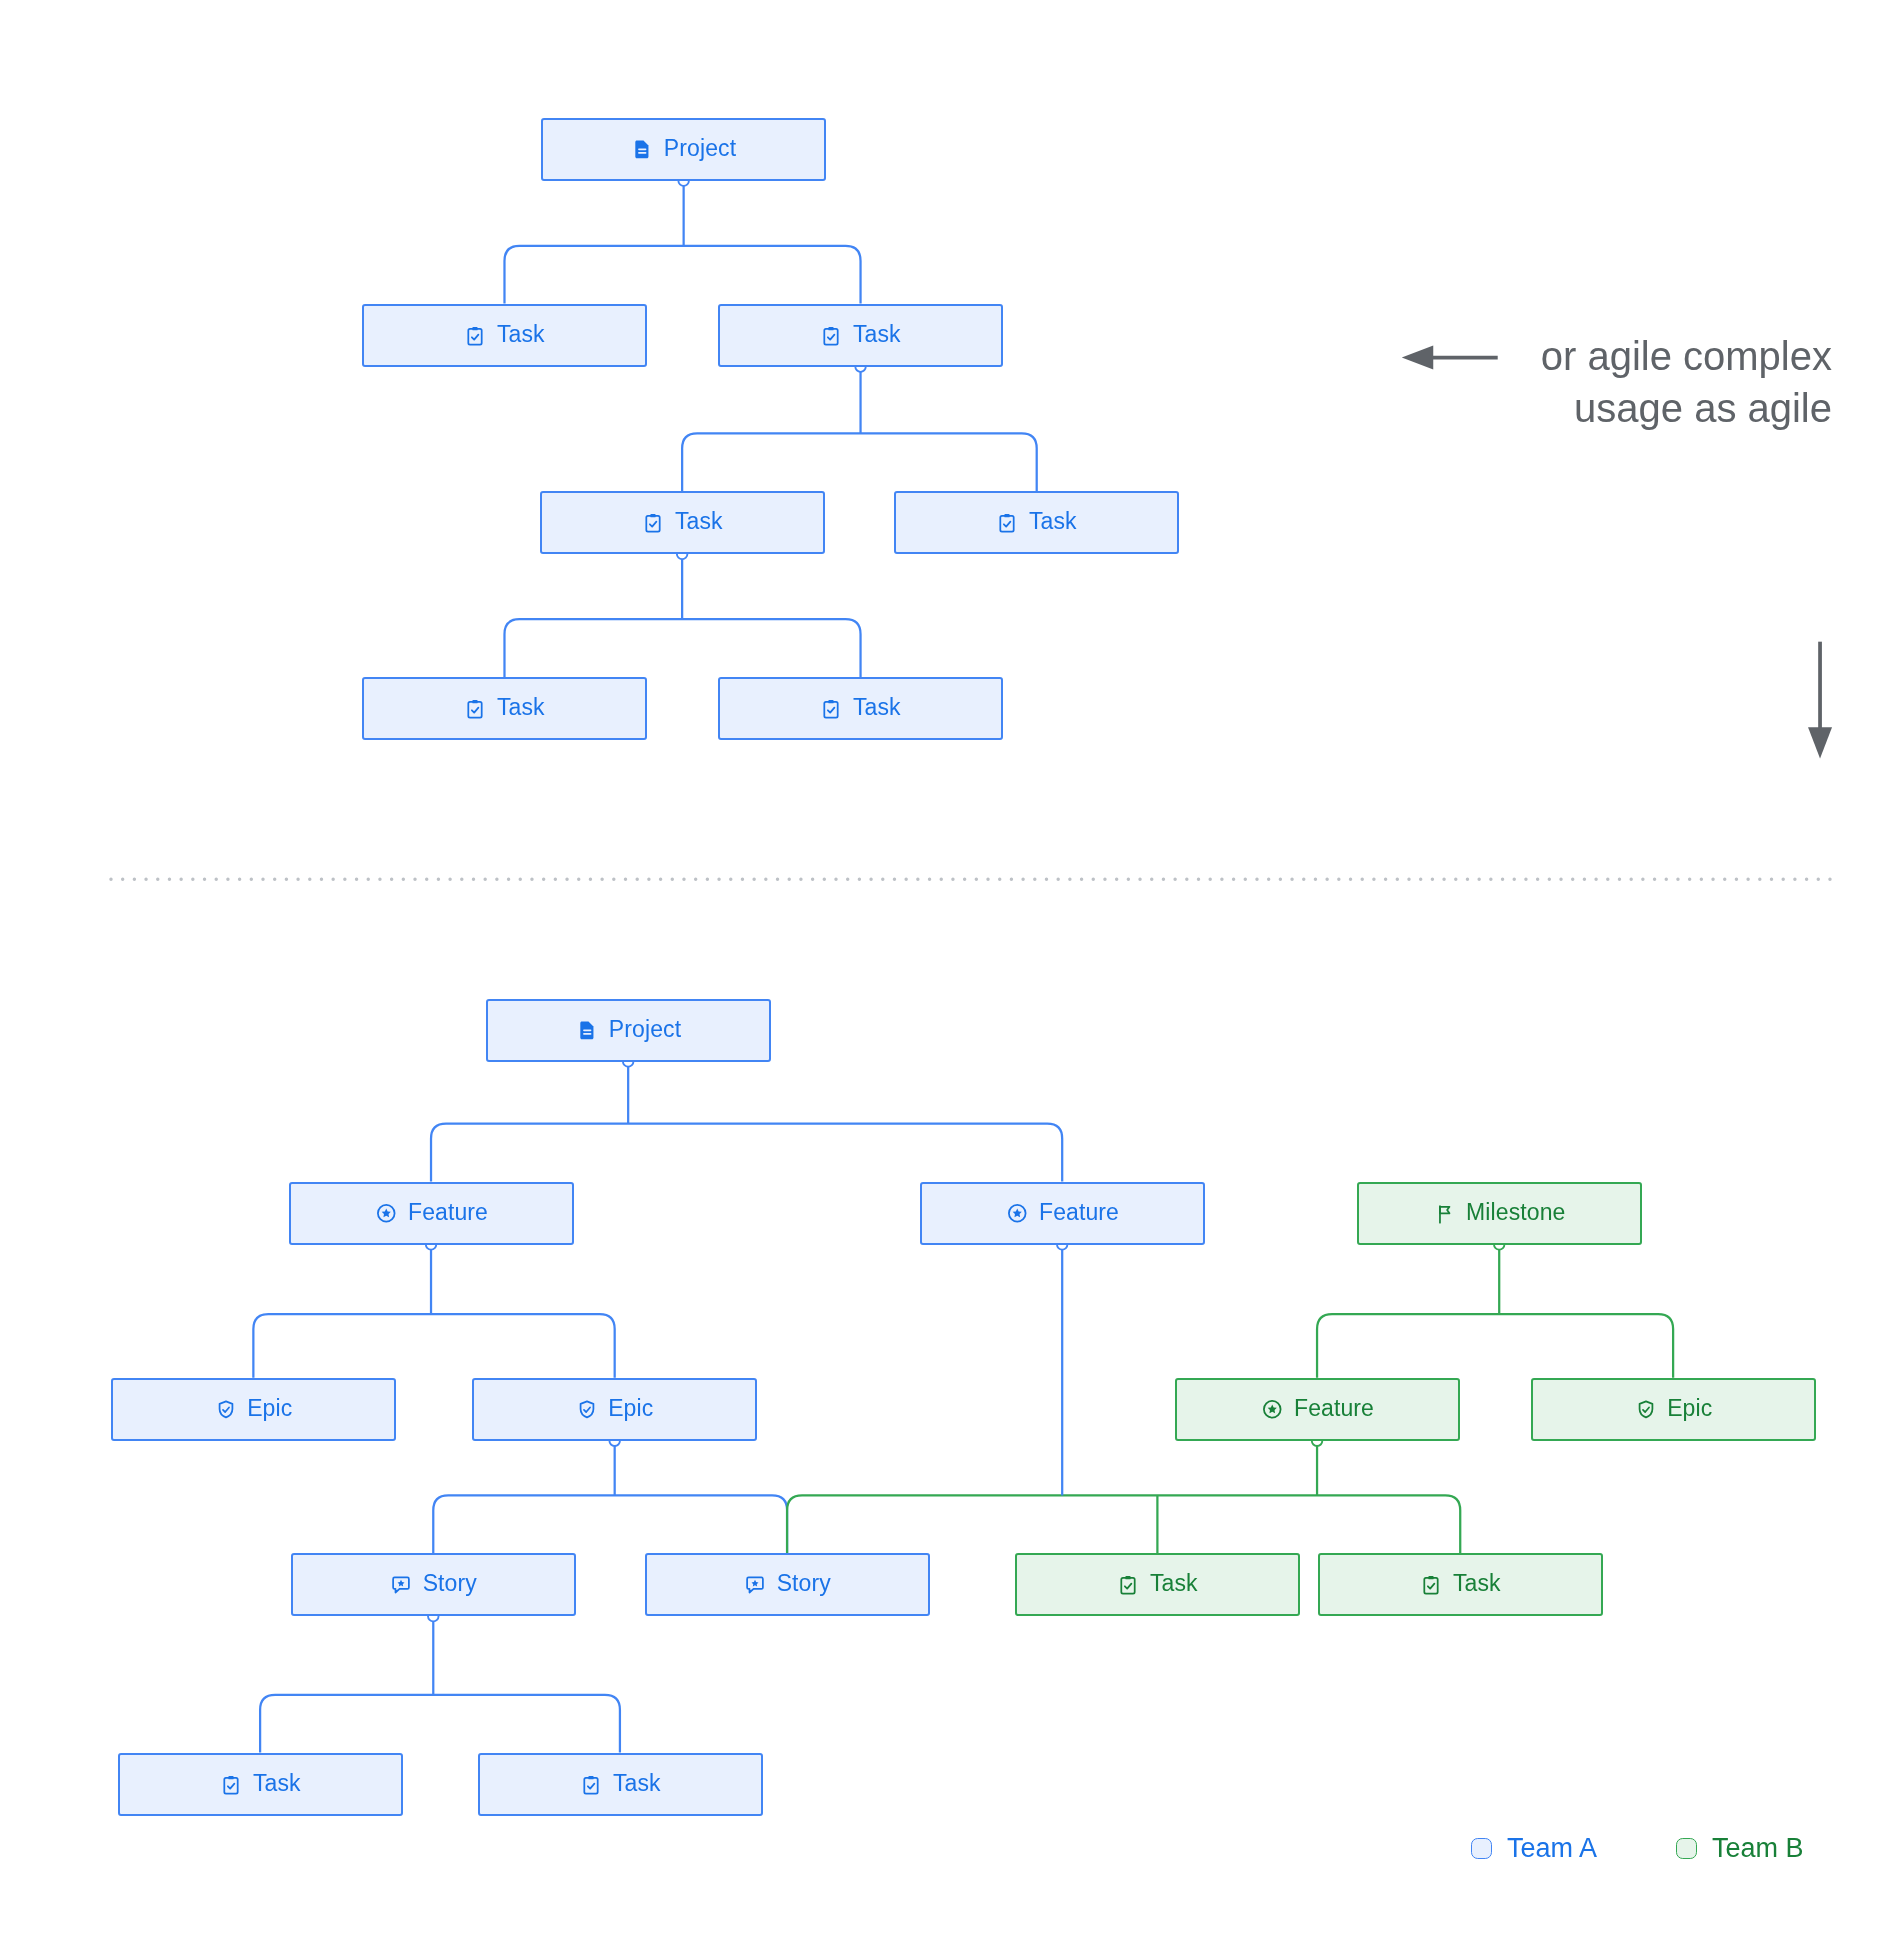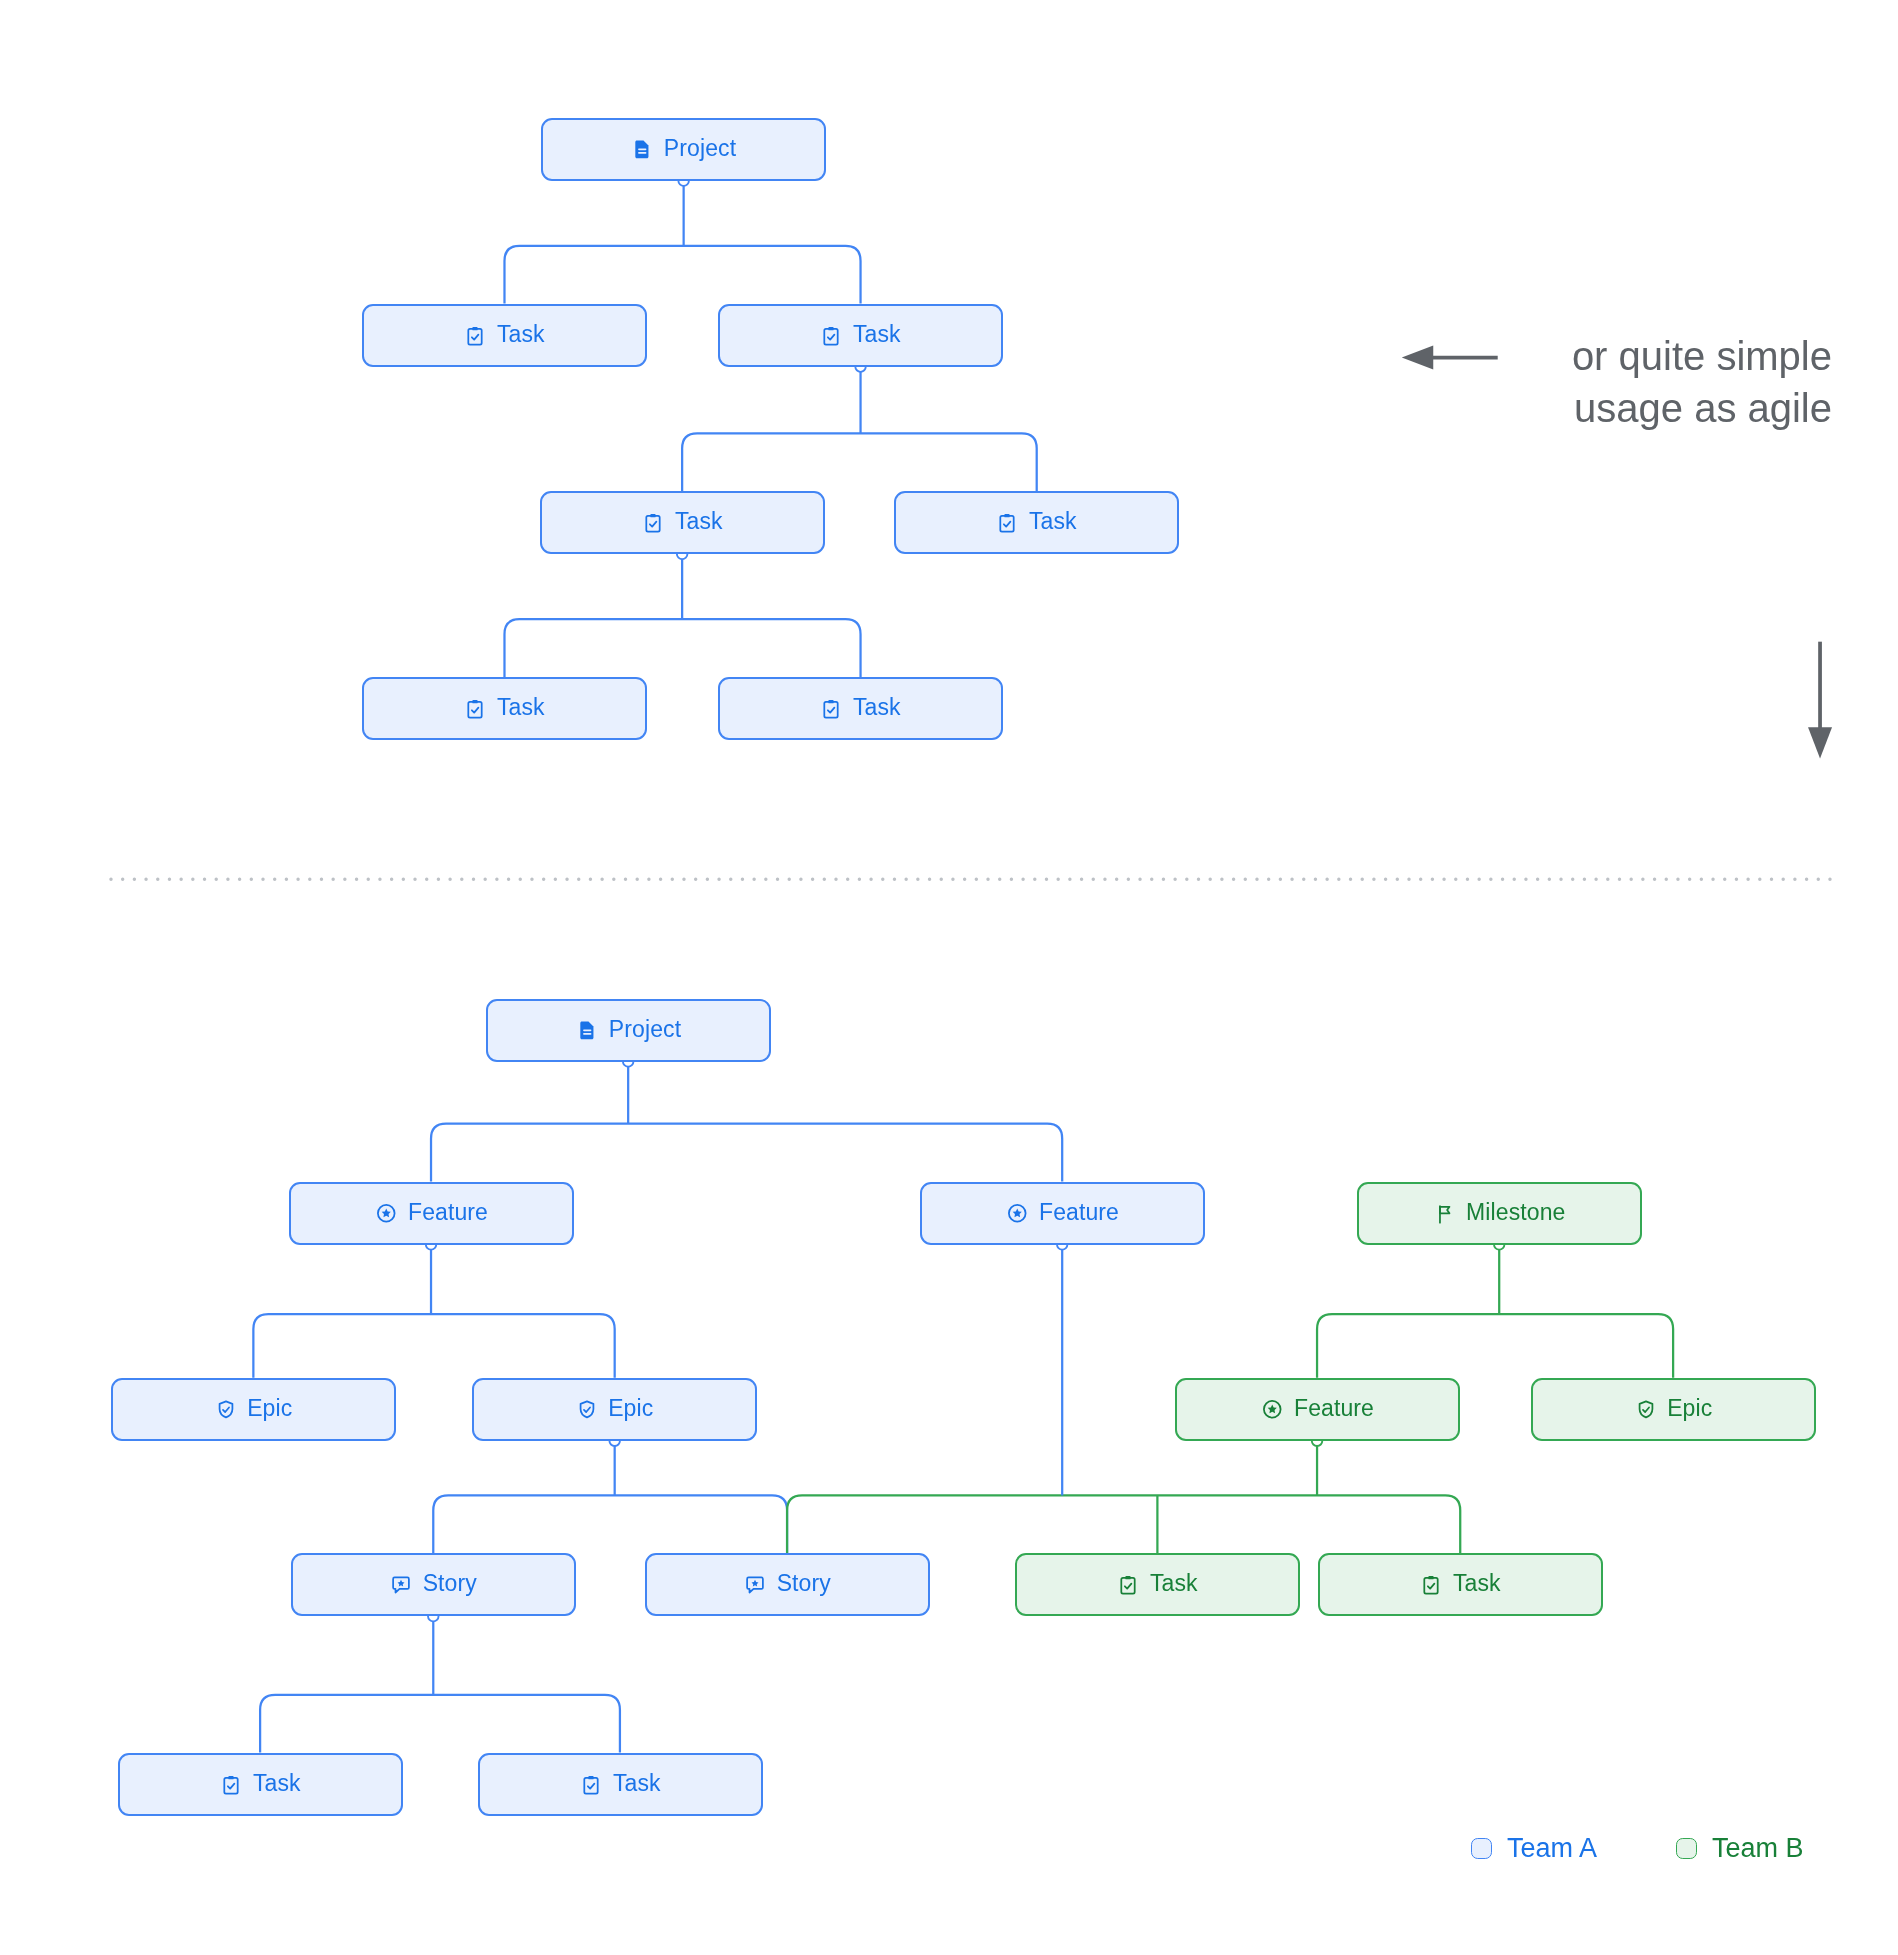--- a/index.html
+++ b/index.html
@@ -1,19 +1,19 @@
 <!DOCTYPE html>
 <html style="--blue-fill: #e8f0fe; --blue-border: #4285f4; --blue-text: #1a73e8; --green-fill: #e6f4ea; --green-border: #34a853; --green-text: #188038; --gray: #5f6368;font-size:12px"><head>
 <meta charset="utf-8">
 <style>
   html,body{margin:0;padding:0;background:#ffffff;}
   #canvas{position:relative;width:1898px;height:1955px;background:#ffffff;overflow:hidden;
           font-family:"Liberation Sans", sans-serif;}
   svg.layer{position:absolute;left:0;top:0;width:1898px;height:1955px;pointer-events:none;}
-  .node{position:absolute;width:285px;height:63px;box-sizing:border-box;border-radius:11px;
+  .node{position:absolute;width:285px;height:63px;box-sizing:border-box;border-radius:3px;
         border:2.1px solid;display:flex;align-items:center;justify-content:center;gap:10.5px;
         font-size:23px;font-weight:500;letter-spacing:0.1px;}
   .team-blue{background:var(--blue-fill,#e8f0fe);border-color:var(--blue-border,#4285f4);
              color:var(--blue-text,#1a73e8);--fill:var(--blue-fill,#e8f0fe);}
   .team-green{background:var(--green-fill,#e6f4ea);border-color:var(--green-border,#34a853);
               color:var(--green-text,#188038);--fill:var(--green-fill,#e6f4ea);}
   .nicon{display:flex;align-items:center;}
   .nicon svg{display:block;}
   .nlabel{line-height:1;padding-bottom:1.5px;}
   .annotation{position:absolute;top:330px;right:66px;text-align:right;
@@ -73,21 +73,21 @@
       <circle cx="1417" cy="1660" r="7" fill="#ffffff" stroke="#4285f4" stroke-width="2.5"></circle>
       <path d="M 1757 1929 L 1757 1995" stroke="#34a853" fill="none" stroke-width="3"></path>
       <circle cx="1757" cy="1922" r="7" fill="#ffffff" stroke="#34a853" stroke-width="2.5"></circle>
       <path d="M 347 2338 L 347 2281 Q 347 2261 367 2261 L 807 2261 Q 827 2261 827 2281 L 827 2338" stroke="#4285f4" fill="none" stroke-width="3"></path>
       <path d="M 578 2163 L 578 2261" stroke="#4285f4" fill="none" stroke-width="3"></path>
       <circle cx="578" cy="2156" r="7" fill="#ffffff" stroke="#4285f4" stroke-width="2.5"></circle>
     </svg>
 
   <div class="annotation">
     <p>
-      <span>or quite simple</span><br>
+      <span>or agile complex</span><br>
       <span>usage as agile</span>
     </p>
   </div>
 
   <div class="legend">
     <div class="legend-item">
       <span class="swatch team-blue"></span>
       <span class="legend-label-blue">Team A</span>
     </div>
     <div class="legend-item">

